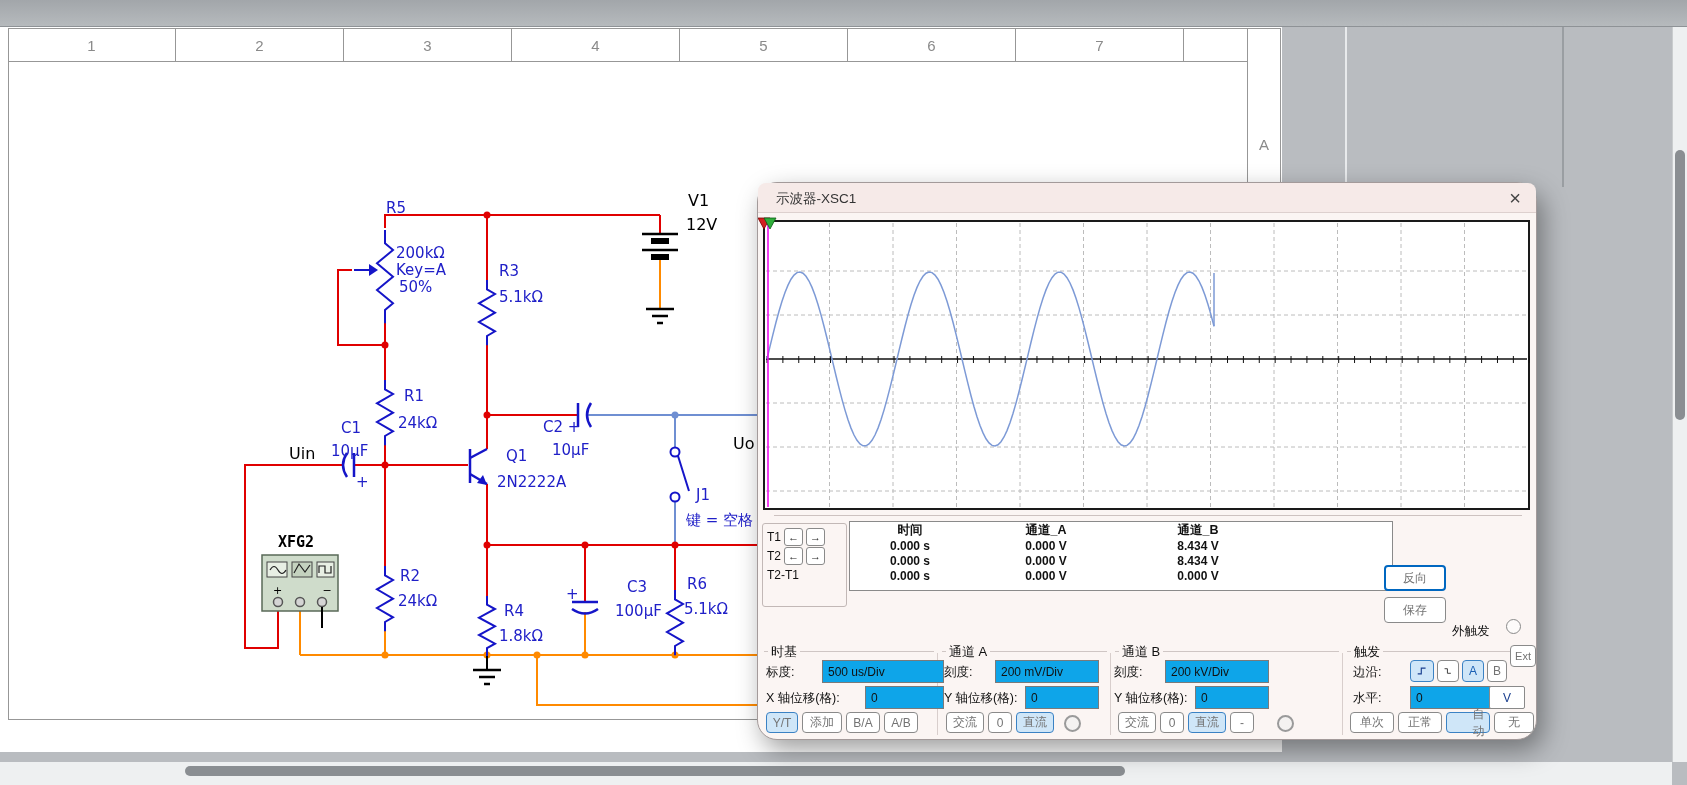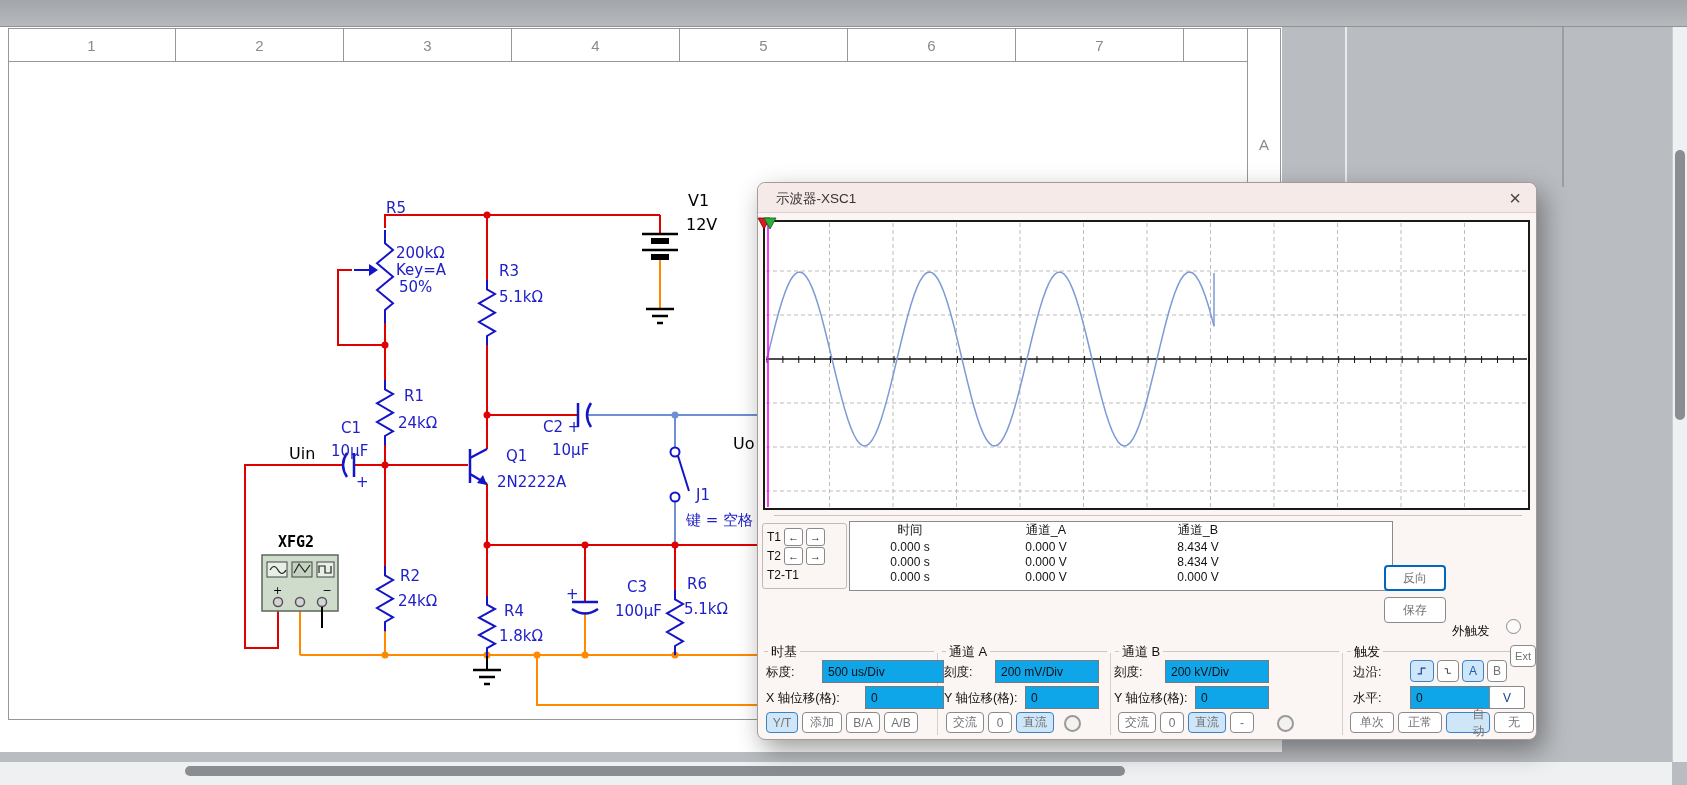--- a/index.html
+++ b/index.html
@@ -19,38 +19,38 @@
   .deskline-w{left:1345px;top:27px;width:2px;height:160px;background:#e8eaec;}
   .deskline-g{left:1562px;top:27px;width:2px;height:160px;background:#9a9ea2;}
   #hscroll{left:0;top:762px;width:1672px;height:23px;background:#eef0f1;}
   #hthumb{left:185px;top:766px;width:940px;height:10px;background:#8a8e92;border-radius:5px;}
   #vscroll{left:1672px;top:27px;width:15px;height:735px;background:#eef0f1;border-left:1px solid #c9ccce;}
   #vthumb{left:1675px;top:150px;width:10px;height:270px;background:#8a8e92;border-radius:5px;}
   
   #circuit{left:0;top:0;width:1687px;height:785px;z-index:2;}
   
   #scope{left:757px;top:182px;width:780px;height:558px;background:#fbf5f3;
-    border:1px solid #a39a9a;border-radius:8px;box-shadow:6px 10px 26px rgba(0,0,0,.38);z-index:10;}
+    border:1px solid #a39a9a;border-radius:20px;box-shadow:6px 10px 26px rgba(0,0,0,.38);z-index:10;}
   #scope-title{left:0;top:0;width:778px;height:30px;background:#f6eae8;
     border-radius:8px 8px 0 0;border-bottom:1px solid #ddd0ce;}
   #scope-title .t{left:18px;top:7px;font-size:13.5px;color:#333;}
   #scope-close{left:740px;top:2px;width:34px;height:26px;display:flex;align-items:center;
     justify-content:center;font-size:20px;color:#444;cursor:default;}
   #screen-wrap{left:0;top:34px;width:779px;height:296px;}
   .sep{left:16px;top:332px;width:748px;height:1px;background:#cdc2c0;}
   
-  #cursor-block{left:4px;top:340px;width:85px;height:66px;border:1px solid #c2b8b6;
+  #cursor-block{left:4px;top:340px;width:85px;height:84px;border:1px solid #c2b8b6;
     border-radius:3px;padding:3px 4px;font-size:12px;color:#111;}
   .crow{display:flex;align-items:center;height:19px;gap:3px;}
   .abtn{width:17px;height:16px;border:1px solid #8a8a8a;border-radius:3px;background:#fff;
     display:flex;align-items:center;justify-content:center;font-size:11px;font-weight:bold;color:#222;}
   
   #meas-table{left:91px;top:338px;width:544px;height:70px;background:#fff;border:1px solid #8a8a8a;
     font-size:12px;color:#111;overflow:hidden;}
-  .trow{display:flex;height:15px;align-items:flex-end;}
+  .trow{display:flex;height:15px;align-items:flex-start;font-weight:bold;}
   .trow.h{height:17px;font-size:12.5px;}
   .tc0{width:120px;text-align:center;}
   .tc1{width:152px;text-align:center;}
   .tc2{width:152px;text-align:center;}
   
   .btn{position:absolute;display:flex;align-items:center;justify-content:center;
     font-size:12px;background:#fff;border:1px solid #8a8a8a;border-radius:4px;color:#737373;}
   .btn.sel{background:#cfe6f8;border-color:#3b82c4;}
   .inp{position:absolute;font-size:12px;font-family:"Liberation Sans",sans-serif;
     border:1px solid #7a7a7a;background:#0ea5e9;padding:0 5px;color:#111;}

